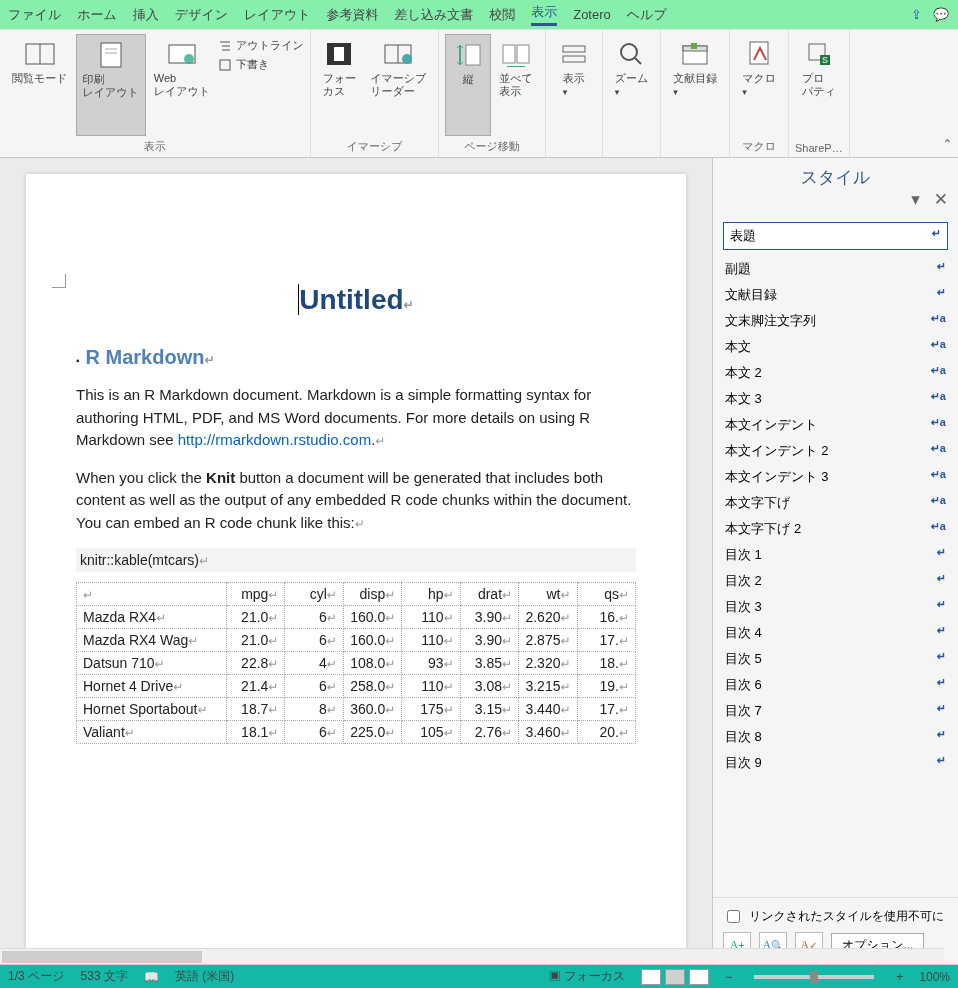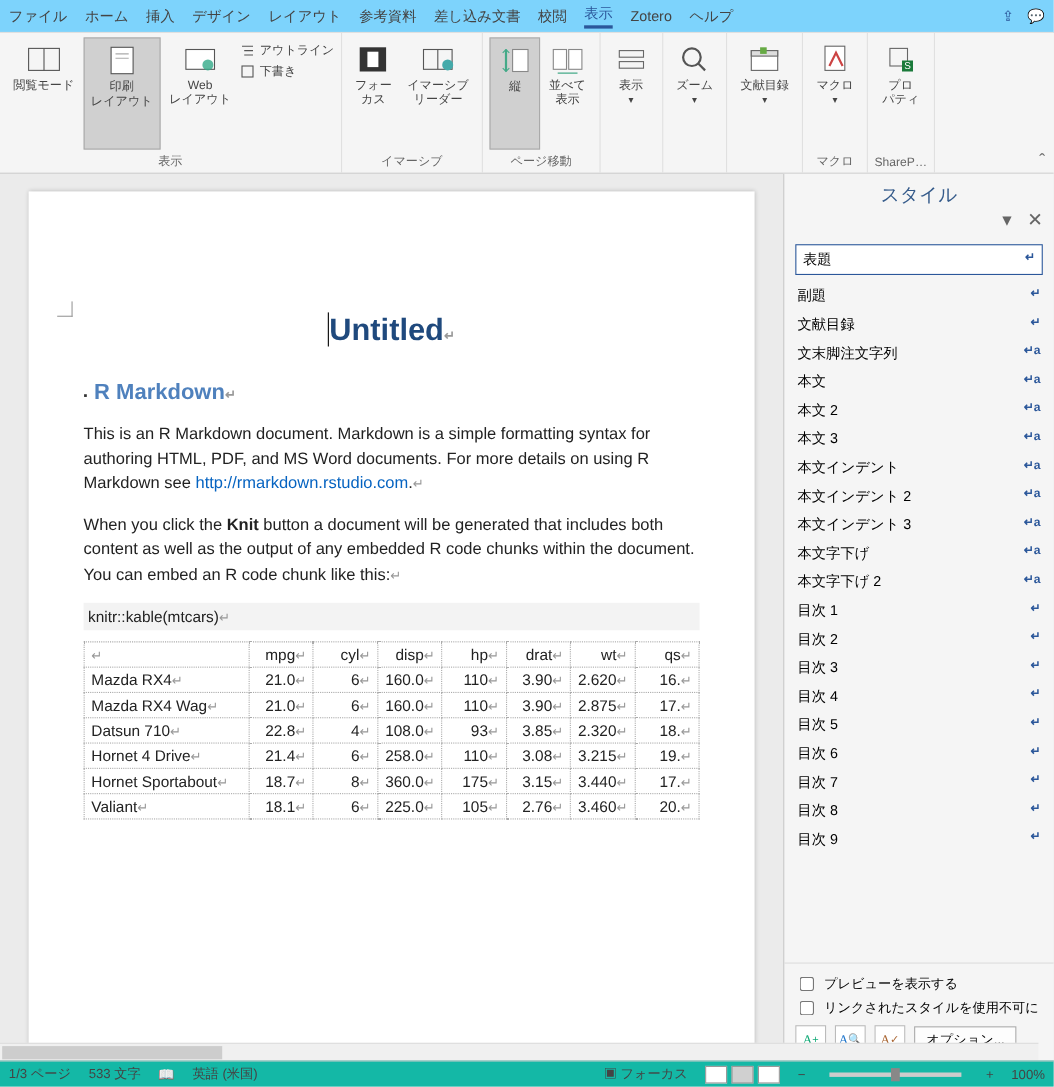--- a/index.html
+++ b/index.html
@@ -1,30 +1,30 @@
 <!DOCTYPE html>
 <html><head>
 <meta charset="utf-8">
 <style>
 * { box-sizing: border-box; font-family: "Meiryo UI", "Yu Gothic UI", sans-serif; }
 body { margin: 0; padding: 0; background: #f0f0f0; width: 958px; height: 988px; overflow: hidden; position: relative; }
 
-.menubar { display: flex; align-items: center; height: 30px; background: #7dd3fc; border-bottom: 1px solid #e0e0e0; padding: 0 8px; font-size: 13px; gap: 16px; }
+.menubar { display: flex; align-items: center; height: 30px; background: #86efac; border-bottom: 1px solid #e0e0e0; padding: 0 8px; font-size: 13px; gap: 16px; }
 .menuitem { color: #444; cursor: pointer; }
 .menuitem.active { color: #2b579a; border-bottom: 3px solid #2b579a; padding-bottom: 2px; }
 .menu-right { margin-left: auto; display: flex; gap: 12px; }
 
 .ribbon { display: flex; background: #f5f5f5; border-bottom: 1px solid #c8c8c8; height: 128px; font-size: 12px; color: #444; }
 .rgroup { display: flex; flex-direction: column; border-right: 1px solid #e0e0e0; padding: 4px 6px 0; align-items: center; }
 .rgroup-items { display: flex; gap: 2px; flex: 1; }
 .rgroup-label { font-size: 11px; color: #666; padding: 3px 0; text-align: center; width: 100%; }
 .rbtn { display: flex; flex-direction: column; align-items: center; justify-content: flex-start; padding: 4px 6px; cursor: pointer; gap: 2px; min-width: 42px; }
 .rbtn.active { background: #d0d0d0; border: 1px solid #aaa; }
 .rbtn-icon { width: 32px; height: 32px; display: flex; align-items: center; justify-content: center; }
-.rbtn-label { text-align: center; font-size: 11px; line-height: 13px; }
+.rbtn-label { font-size: 11px; line-height: 13px; }
 .sidebtns { display: flex; flex-direction: column; gap: 4px; justify-content: flex-start; padding-top: 4px; }
 .sidebtn { display: flex; align-items: center; gap: 4px; font-size: 11px; cursor: pointer; }
 .collapse-caret { position: absolute; right: 8px; top: 138px; color: #666; cursor: pointer; }
 
 .workspace { position: absolute; top: 158px; left: 0; right: 0; bottom: 24px; background: #ebebeb; display: flex; }
 .doc-area { flex: 1; overflow: hidden; position: relative; }
 .page { background: #fff; margin: 16px auto 0; width: 660px; min-height: 900px; box-shadow: 0 0 4px rgba(0,0,0,.2); padding: 100px 50px 40px 50px; font-family: Cambria, Georgia, serif; color: #222; position: relative; }
 .corner { position: absolute; top: 100px; left: 26px; width: 14px; height: 14px; border-right: 1px solid #999; border-bottom: 1px solid #999; }
 .doc-title { text-align: center; font-size: 28px; color: #1f497d; font-weight: bold; margin: 10px 0 30px; }
 .doc-h1 { color: #4f81bd; font-size: 20px; font-weight: bold; margin-bottom: 10px; }
@@ -449,24 +449,20 @@
           <span class="sp-marker">↵</span>
         </div>
         <div class="sp-item">
           <span>目次 9</span>
           <span class="sp-marker">↵</span>
         </div>
       </div>
     <div class="sp-footer">
       <label class="sp-check">
           <input type="checkbox" style="">
-          <span>プレビューを表示する</span>
-        </label>
-      <label class="sp-check">
-          <input type="checkbox" style="">
           <span>リンクされたスタイルを使用不可に</span>
         </label>
       <div class="sp-buttons">
         <div class="sp-iconbtn" style="color:#1a7;">A<sub>+</sub></div>
         <div class="sp-iconbtn" style="color:#27c;">A<sub>🔍</sub></div>
         <div class="sp-iconbtn" style="color:#a63;">A<sub>✓</sub></div>
         <button class="sp-optbtn">オプション...</button>
       </div>
     </div>
   </div>

